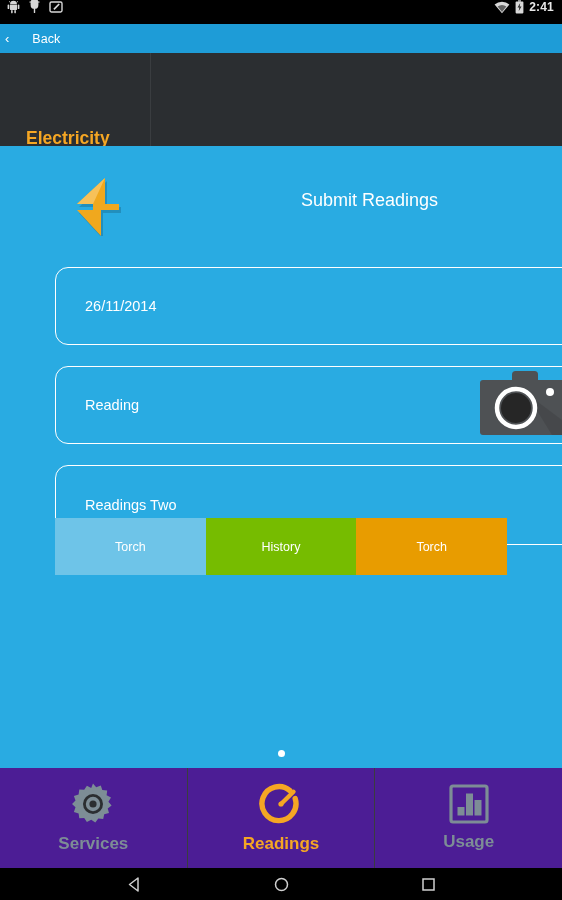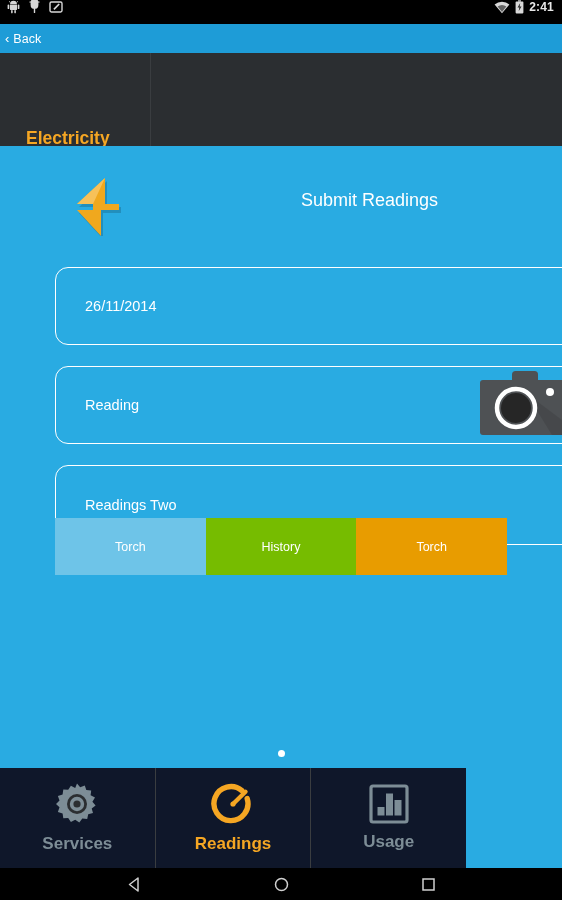--- a/index.html
+++ b/index.html
@@ -21,21 +21,21 @@
   .sb-time { color:#e8e8e8; font-size:12px; font-weight:bold; letter-spacing:.2px; }
   .sb-ico { display:block; }
 
   
   .appbar {
     position:absolute; top:24px; left:0; width:562px; height:29px;
     background:#1e9cd7; display:flex; align-items:center;
   }
   .back-btn { display:flex; align-items:center; gap:4px; padding-left:5px; cursor:pointer; }
   .back-chev { color:#fff; font-size:13px; line-height:1; }
-  .back-label { color:#fff; font-size:12.5px; }
+  .back-label { color:#fff; font-size:12.5px;margin-left:19px; }
 
   
   .tabstrip {
     position:absolute; top:53px; left:0; width:562px; height:93px;
     background:#2b2e31; display:flex;
   }
   .tab {
     height:100%; display:flex; align-items:center;
     position:relative; cursor:pointer;
   }
@@ -92,22 +92,22 @@
 
   
   .pagedots {
     position:absolute; top:604px; left:0; width:562px;
     display:flex; justify-content:center; gap:8px;
   }
   .dot { width:7px; height:7px; border-radius:50%; background:#ffffff; }
 
   
   .bottomnav {
-    position:absolute; top:768px; left:0; width:466px; height:100px;
-    background:#0f172a; display:flex;
+    position:absolute; top:768px; left:0; width:562px; height:100px;
+    background:#4c1d95; display:flex;
   }
   .navitem {
     flex:1; display:flex; flex-direction:column;
     align-items:center; justify-content:center; gap:8px;
     cursor:pointer; position:relative;
   }
   .navitem + .navitem { border-left:1px solid #3a3d40; }
   .nav-label { font-size:17px; font-weight:bold; }
   .nav-label.dim { color:#7d8d96; }
   .nav-label.act { color:#f5a623; }

